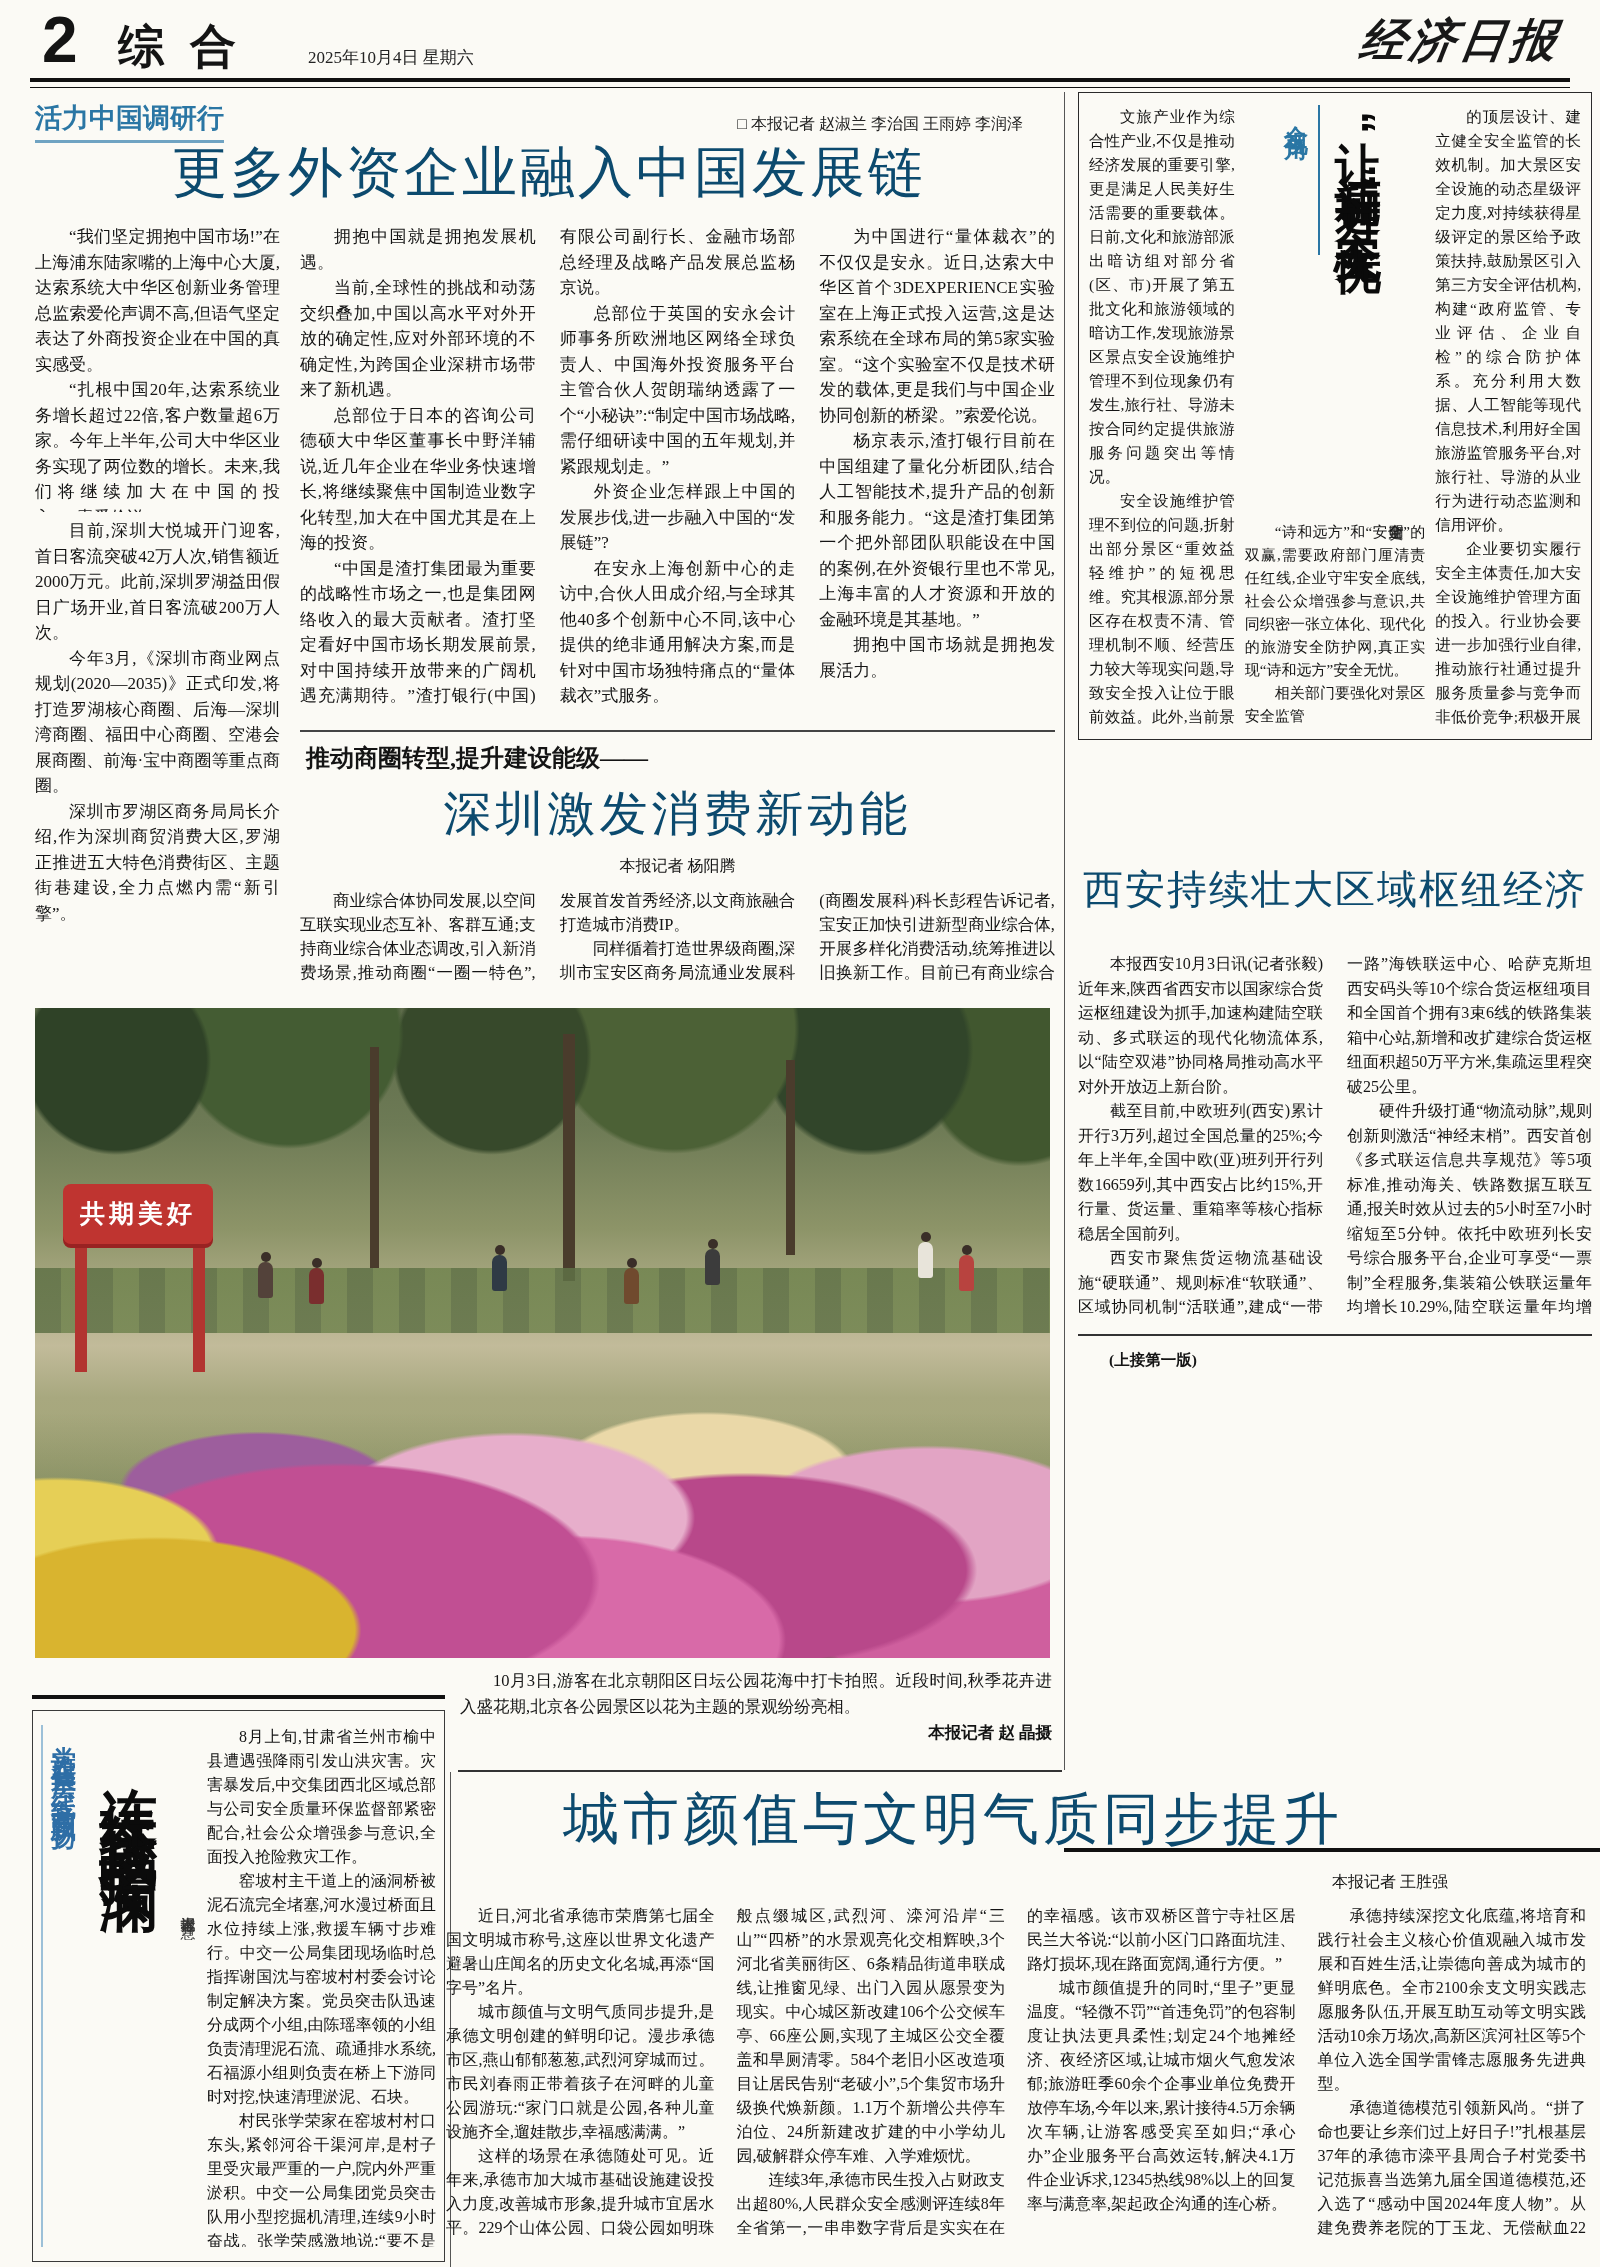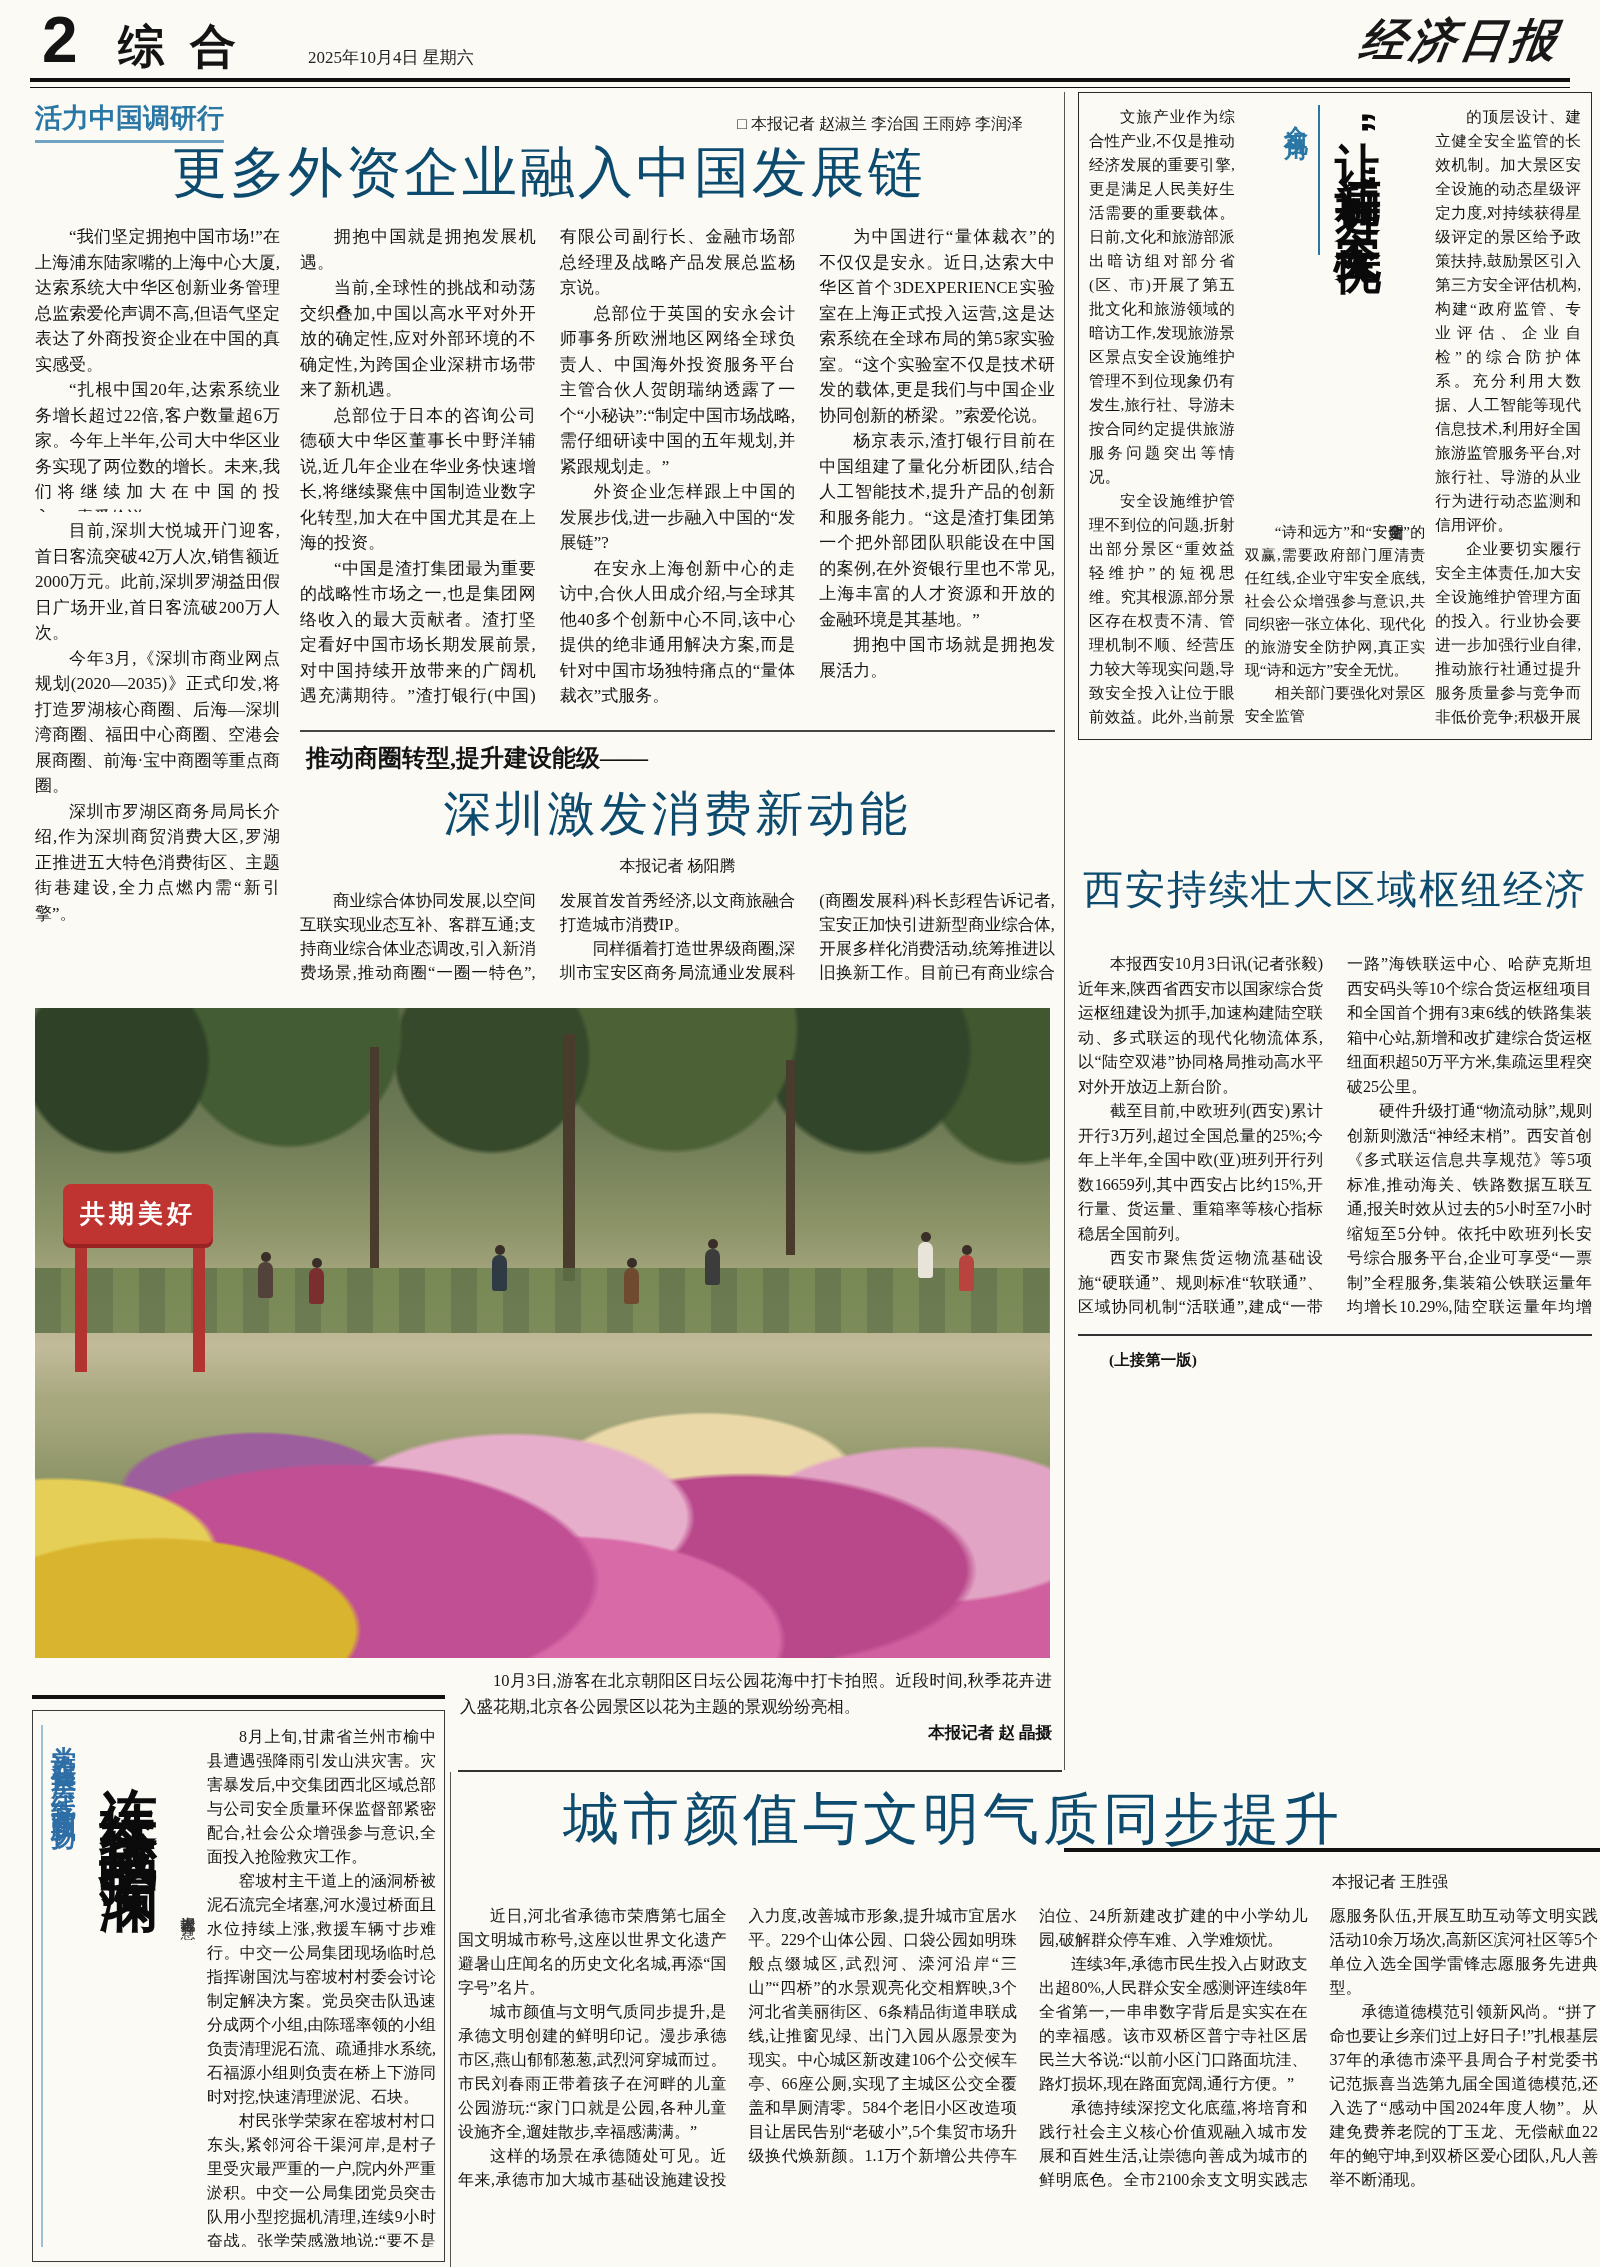--- a/index.html
+++ b/index.html
@@ -80,21 +80,21 @@
   .flood-body{flex:1;font-size:16px;line-height:24px;text-align:justify;overflow:hidden;}
   .flood-body p{margin:0;text-indent:2em;}
   
   .xian-headline{position:absolute;left:1078px;top:862px;width:514px;text-align:center;font-size:40px;letter-spacing:2px;}
   .xian-body{position:absolute;left:1078px;top:952px;width:514px;height:372px;font-size:16px;line-height:24.5px;}
   .cont-body{position:absolute;left:1078px;top:1348px;width:514px;height:418px;font-size:15.5px;line-height:23.5px;}
   .lead-line{font-weight:bold;}
   
   .cd-headline{position:absolute;left:458px;top:1782px;width:990px;text-align:center;font-size:56px;letter-spacing:4px;}
   .cd-byline{position:absolute;left:458px;top:1872px;width:990px;text-align:right;font-size:16px;}
-  .cd-body{position:absolute;left:458px;top:1904px;width:1140px;height:356px;font-size:16px;line-height:24px;}
+  .cd-body{position:absolute;left:446px;top:1904px;width:1140px;height:356px;font-size:16px;line-height:24px;}
   .sz-left{position:absolute;left:35px;top:518px;width:245px;height:487px;}
   .sz-block{position:absolute;left:300px;top:742px;width:755px;}
   .sz-kicker{font-weight:bold;font-size:24px;margin-left:6px;}
   .sz-headline{text-align:center;font-size:48px;letter-spacing:4px;margin-top:8px;}
   .sz-byline{text-align:center;font-size:16px;margin-top:10px;}
   .sz-body{margin-top:12px;height:118px;font-size:16.5px;line-height:24px;}
 </style>
 </head>
 <body>
 
@@ -219,17 +219,18 @@
 
   <div class="rule" style="left:458px;top:1770px;width:604px;height:2px;background:#333;"></div>
   <div class="rule" style="left:1064px;top:1848px;width:536px;height:4px;"></div>
   <div class="cd-headline h-sans">城市颜值与文明气质同步提升</div>
   <div class="cd-byline">本报记者 王胜强</div>
   <div class="cd-body bd cols4">
       <p>近日,河北省承德市荣膺第七届全国文明城市称号,这座以世界文化遗产避暑山庄闻名的历史文化名城,再添“国字号”名片。</p>
       <p>城市颜值与文明气质同步提升,是承德文明创建的鲜明印记。漫步承德市区,燕山郁郁葱葱,武烈河穿城而过。市民刘春雨正带着孩子在河畔的儿童公园游玩:“家门口就是公园,各种儿童设施齐全,遛娃散步,幸福感满满。”</p>
       <p>这样的场景在承德随处可见。近年来,承德市加大城市基础设施建设投入力度,改善城市形象,提升城市宜居水平。229个山体公园、口袋公园如明珠般点缀城区,武烈河、滦河沿岸“三山”“四桥”的水景观亮化交相辉映,3个河北省美丽街区、6条精品街道串联成线,让推窗见绿、出门入园从愿景变为现实。中心城区新改建106个公交候车亭、66座公厕,实现了主城区公交全覆盖和旱厕清零。584个老旧小区改造项目让居民告别“老破小”,5个集贸市场升级换代焕新颜。1.1万个新增公共停车泊位、24所新建改扩建的中小学幼儿园,破解群众停车难、入学难烦忧。</p>
       <p>连续3年,承德市民生投入占财政支出超80%,人民群众安全感测评连续8年全省第一,一串串数字背后是实实在在的幸福感。该市双桥区普宁寺社区居民兰大爷说:“以前小区门口路面坑洼、路灯损坏,现在路面宽阔,通行方便。”</p>
+      <p>城市颜值提升的同时,“里子”更显温度。“轻微不罚”“首违免罚”的包容制度让执法更具柔性;划定24个地摊经济、夜经济区域,让城市烟火气愈发浓郁;旅游旺季60余个企事业单位免费开放停车场,今年以来,累计接待4.5万余辆次车辆,让游客感受宾至如归;“承心办”企业服务平台高效运转,解决4.1万件企业诉求,12345热线98%以上的回复率与满意率,架起政企沟通的连心桥。</p>
       <p>承德持续深挖文化底蕴,将培育和践行社会主义核心价值观融入城市发展和百姓生活,让崇德向善成为城市的鲜明底色。全市2100余支文明实践志愿服务队伍,开展互助互动等文明实践活动10余万场次,高新区滨河社区等5个单位入选全国学雷锋志愿服务先进典型。</p>
       <p>承德道德模范引领新风尚。“拼了命也要让乡亲们过上好日子!”扎根基层37年的承德市滦平县周合子村党委书记范振喜当选第九届全国道德模范,还入选了“感动中国2024年度人物”。从建免费养老院的丁玉龙、无偿献血22年的鲍守坤,到双桥区爱心团队,凡人善举不断涌现。</p>
     </div>
 
 </div>
 
 </body></html>

